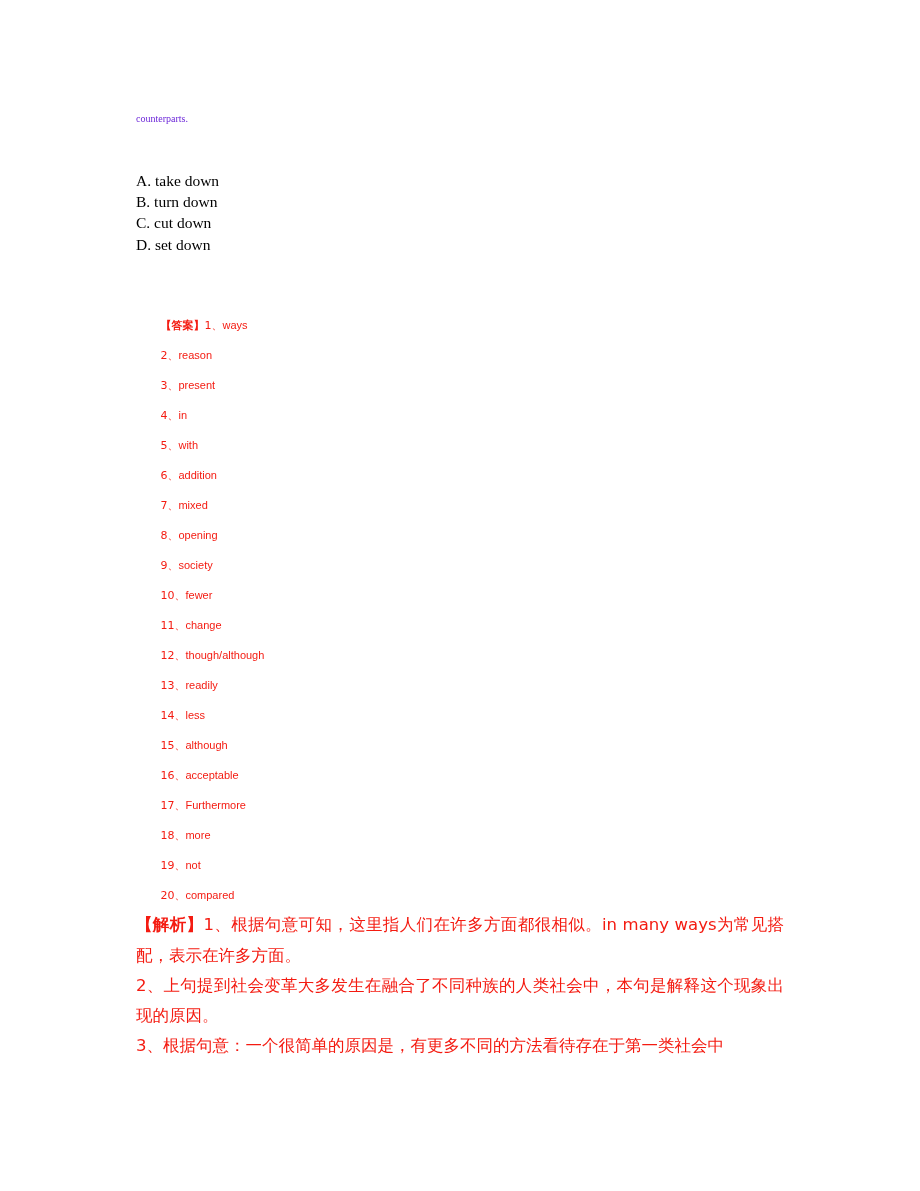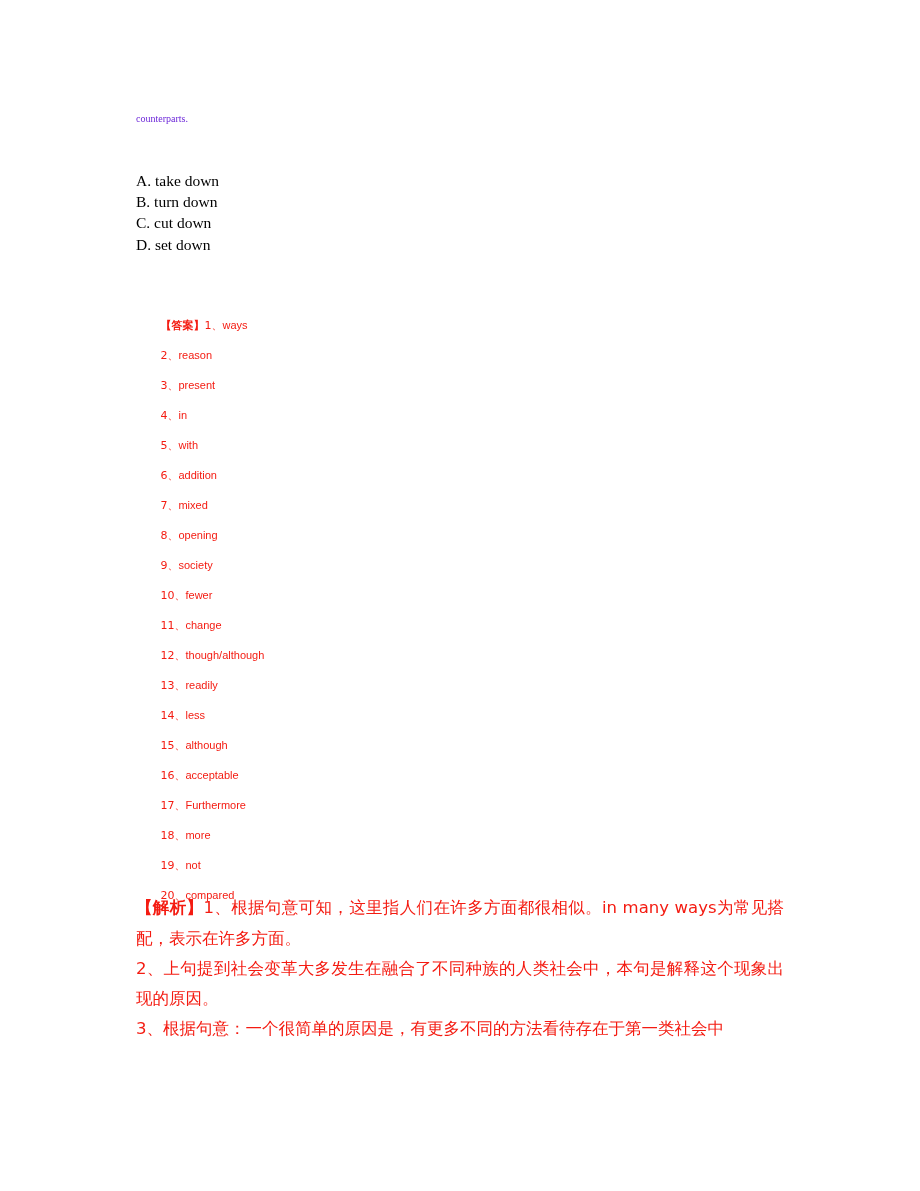--- a/index.html
+++ b/index.html
@@ -73,21 +73,21 @@
   }
   .answer-num {
     color: #f41b11;
   }
   .answer-val {
     color: #f41b11;
   }
 
   
   .analysis-block {
-    margin-top: 12px;
+    margin-top: 29px;
     color: #f41b11;
     font-family: "Liberation Sans", "DejaVu Sans", sans-serif;
     font-size: 16.5px;
     line-height: 30px;
     width: 648px;
   }
   .analysis-item {
     color: #f41b11;
     line-height: 30px;
     text-align: justify;

